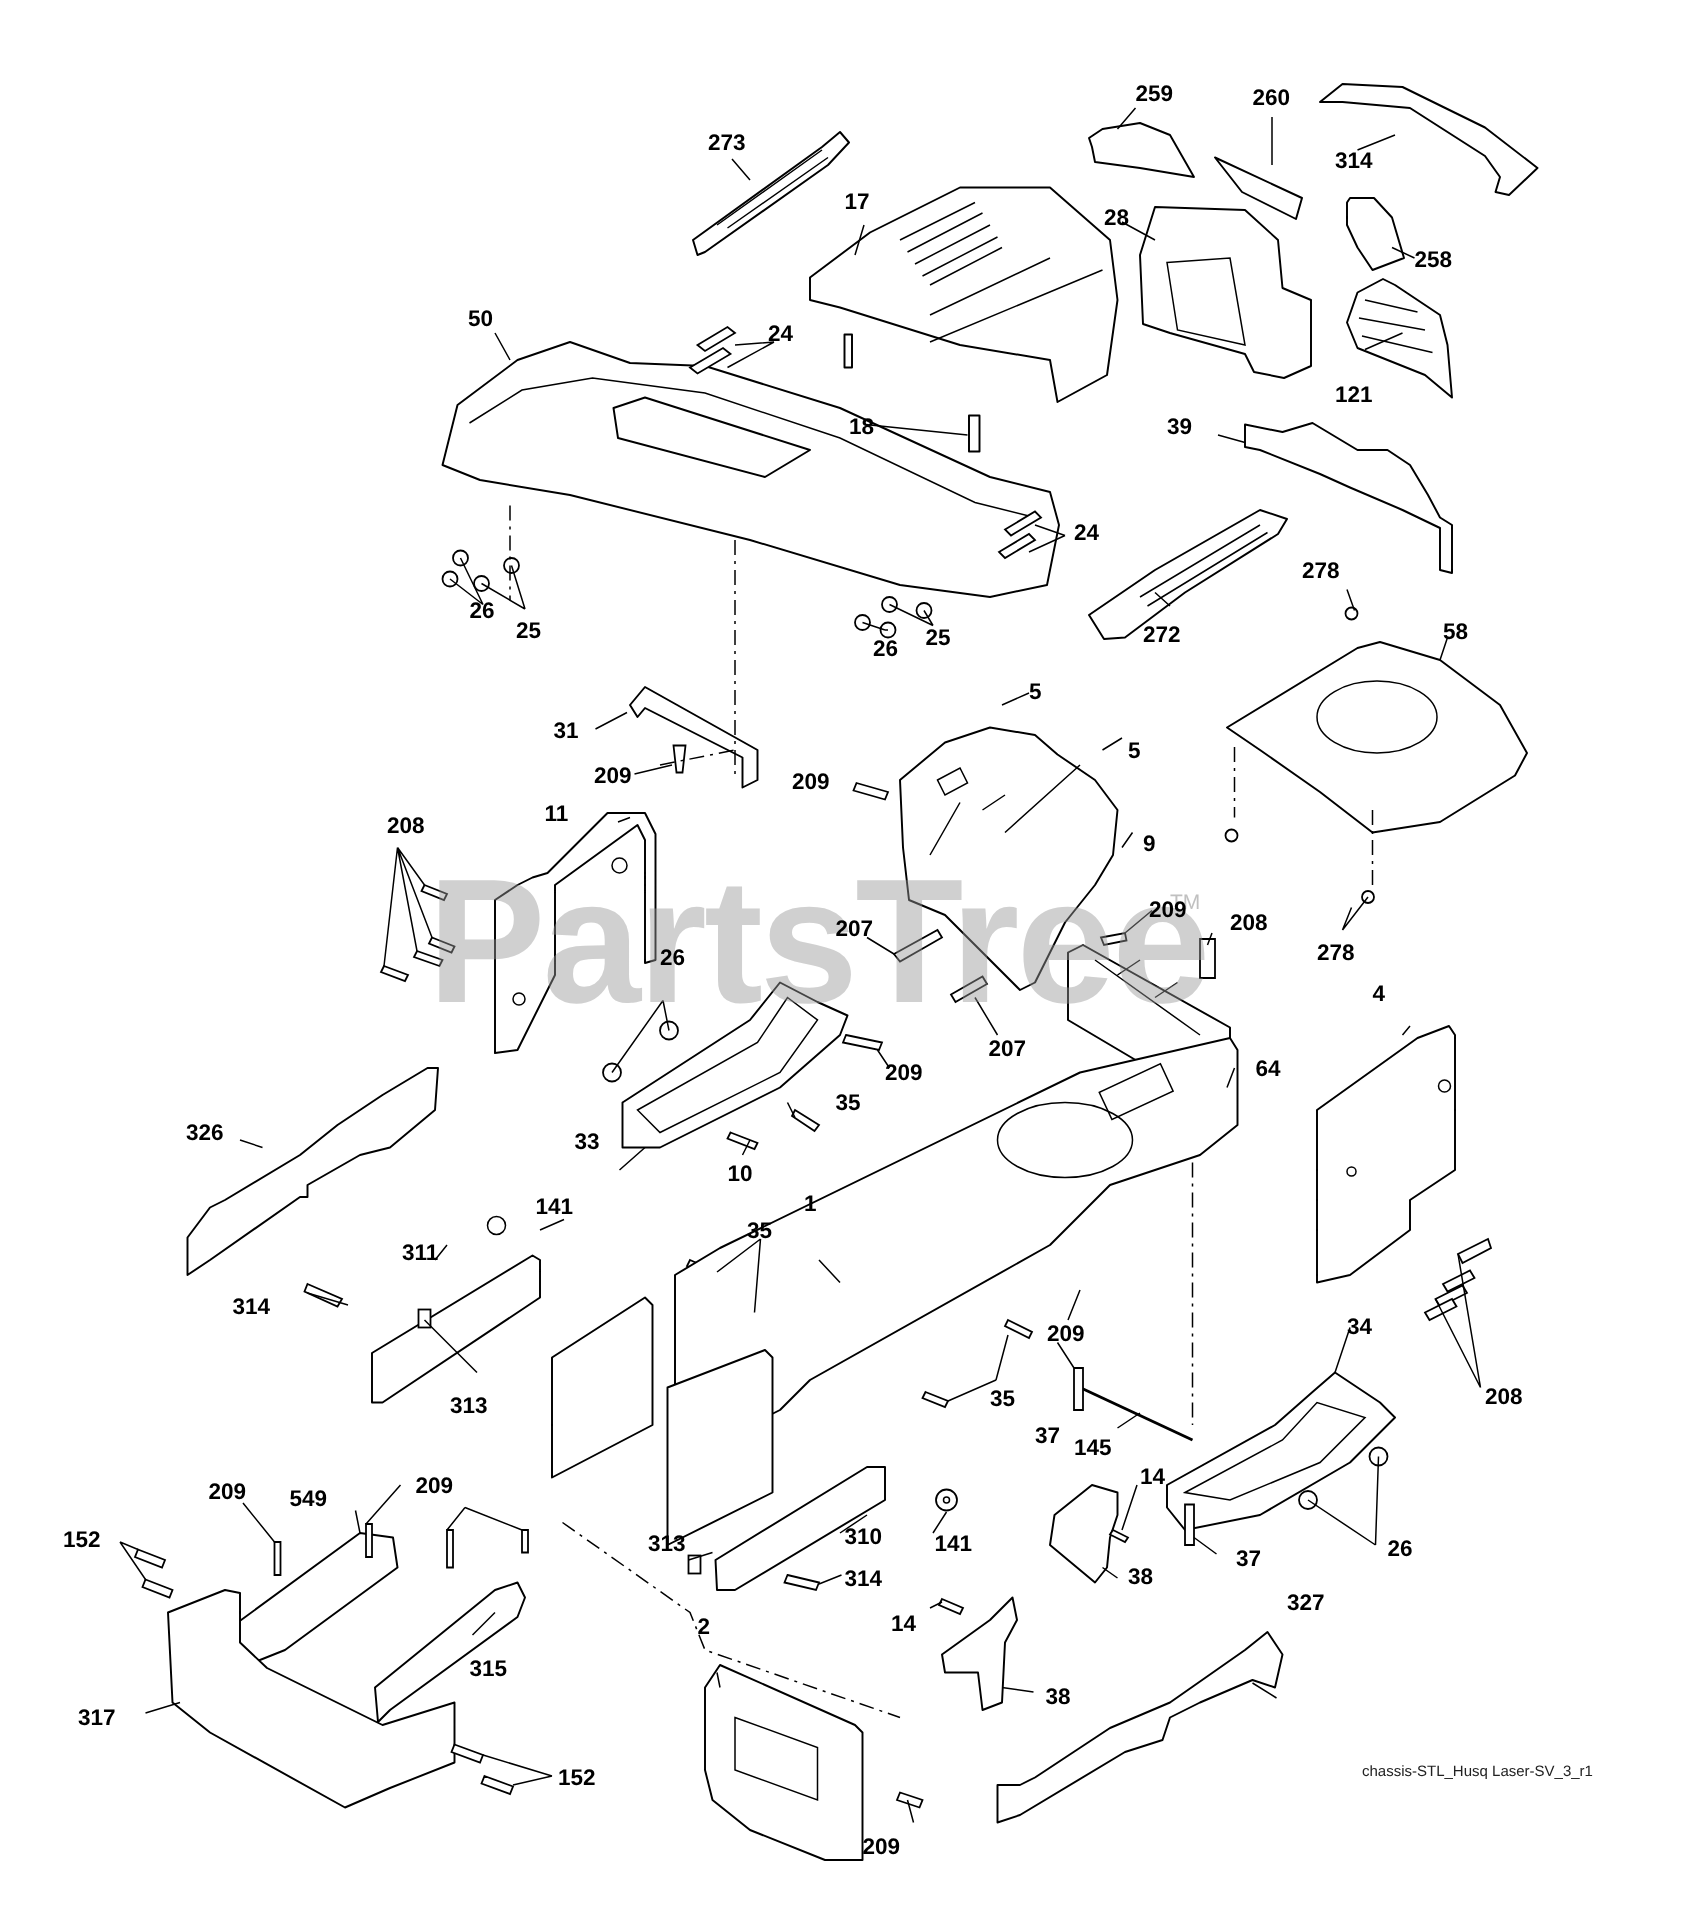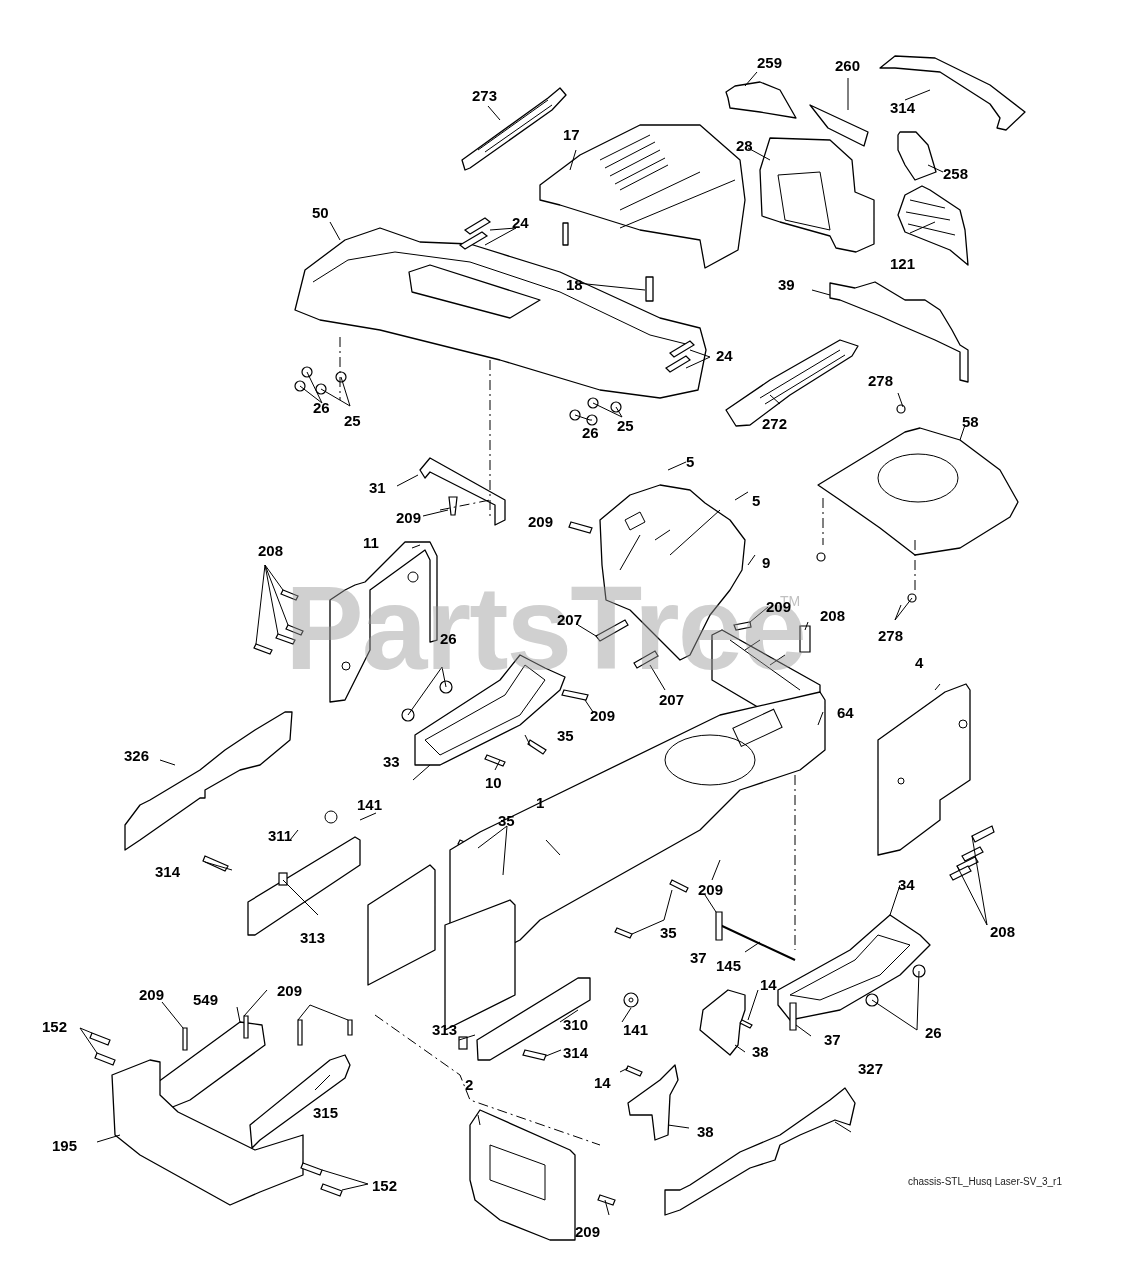--- a/index.html
+++ b/index.html
@@ -367,19 +367,19 @@
 <div class="lbl" style="left:432px;top:1022px">313</div>
 <div class="lbl" style="left:563px;top:1017px">310</div>
 <div class="lbl" style="left:623px;top:1022px">141</div>
 <div class="lbl" style="left:925px;top:1025px">26</div>
 <div class="lbl" style="left:563px;top:1045px">314</div>
 <div class="lbl" style="left:752px;top:1044px">38</div>
 <div class="lbl" style="left:824px;top:1032px">37</div>
 <div class="lbl" style="left:313px;top:1105px">315</div>
 <div class="lbl" style="left:594px;top:1075px">14</div>
 <div class="lbl" style="left:465px;top:1077px">2</div>
-<div class="lbl" style="left:52px;top:1138px">195</div>
+<div class="lbl" style="left:52px;top:1138px">317</div>
 <div class="lbl" style="left:697px;top:1124px">38</div>
 <div class="lbl" style="left:858px;top:1061px">327</div>
 <div class="lbl" style="left:372px;top:1178px">152</div>
 <div class="lbl" style="left:575px;top:1224px">209</div>
 
 <div class="caption">chassis-STL_Husq Laser-SV_3_r1</div>
 
 </body></html>

